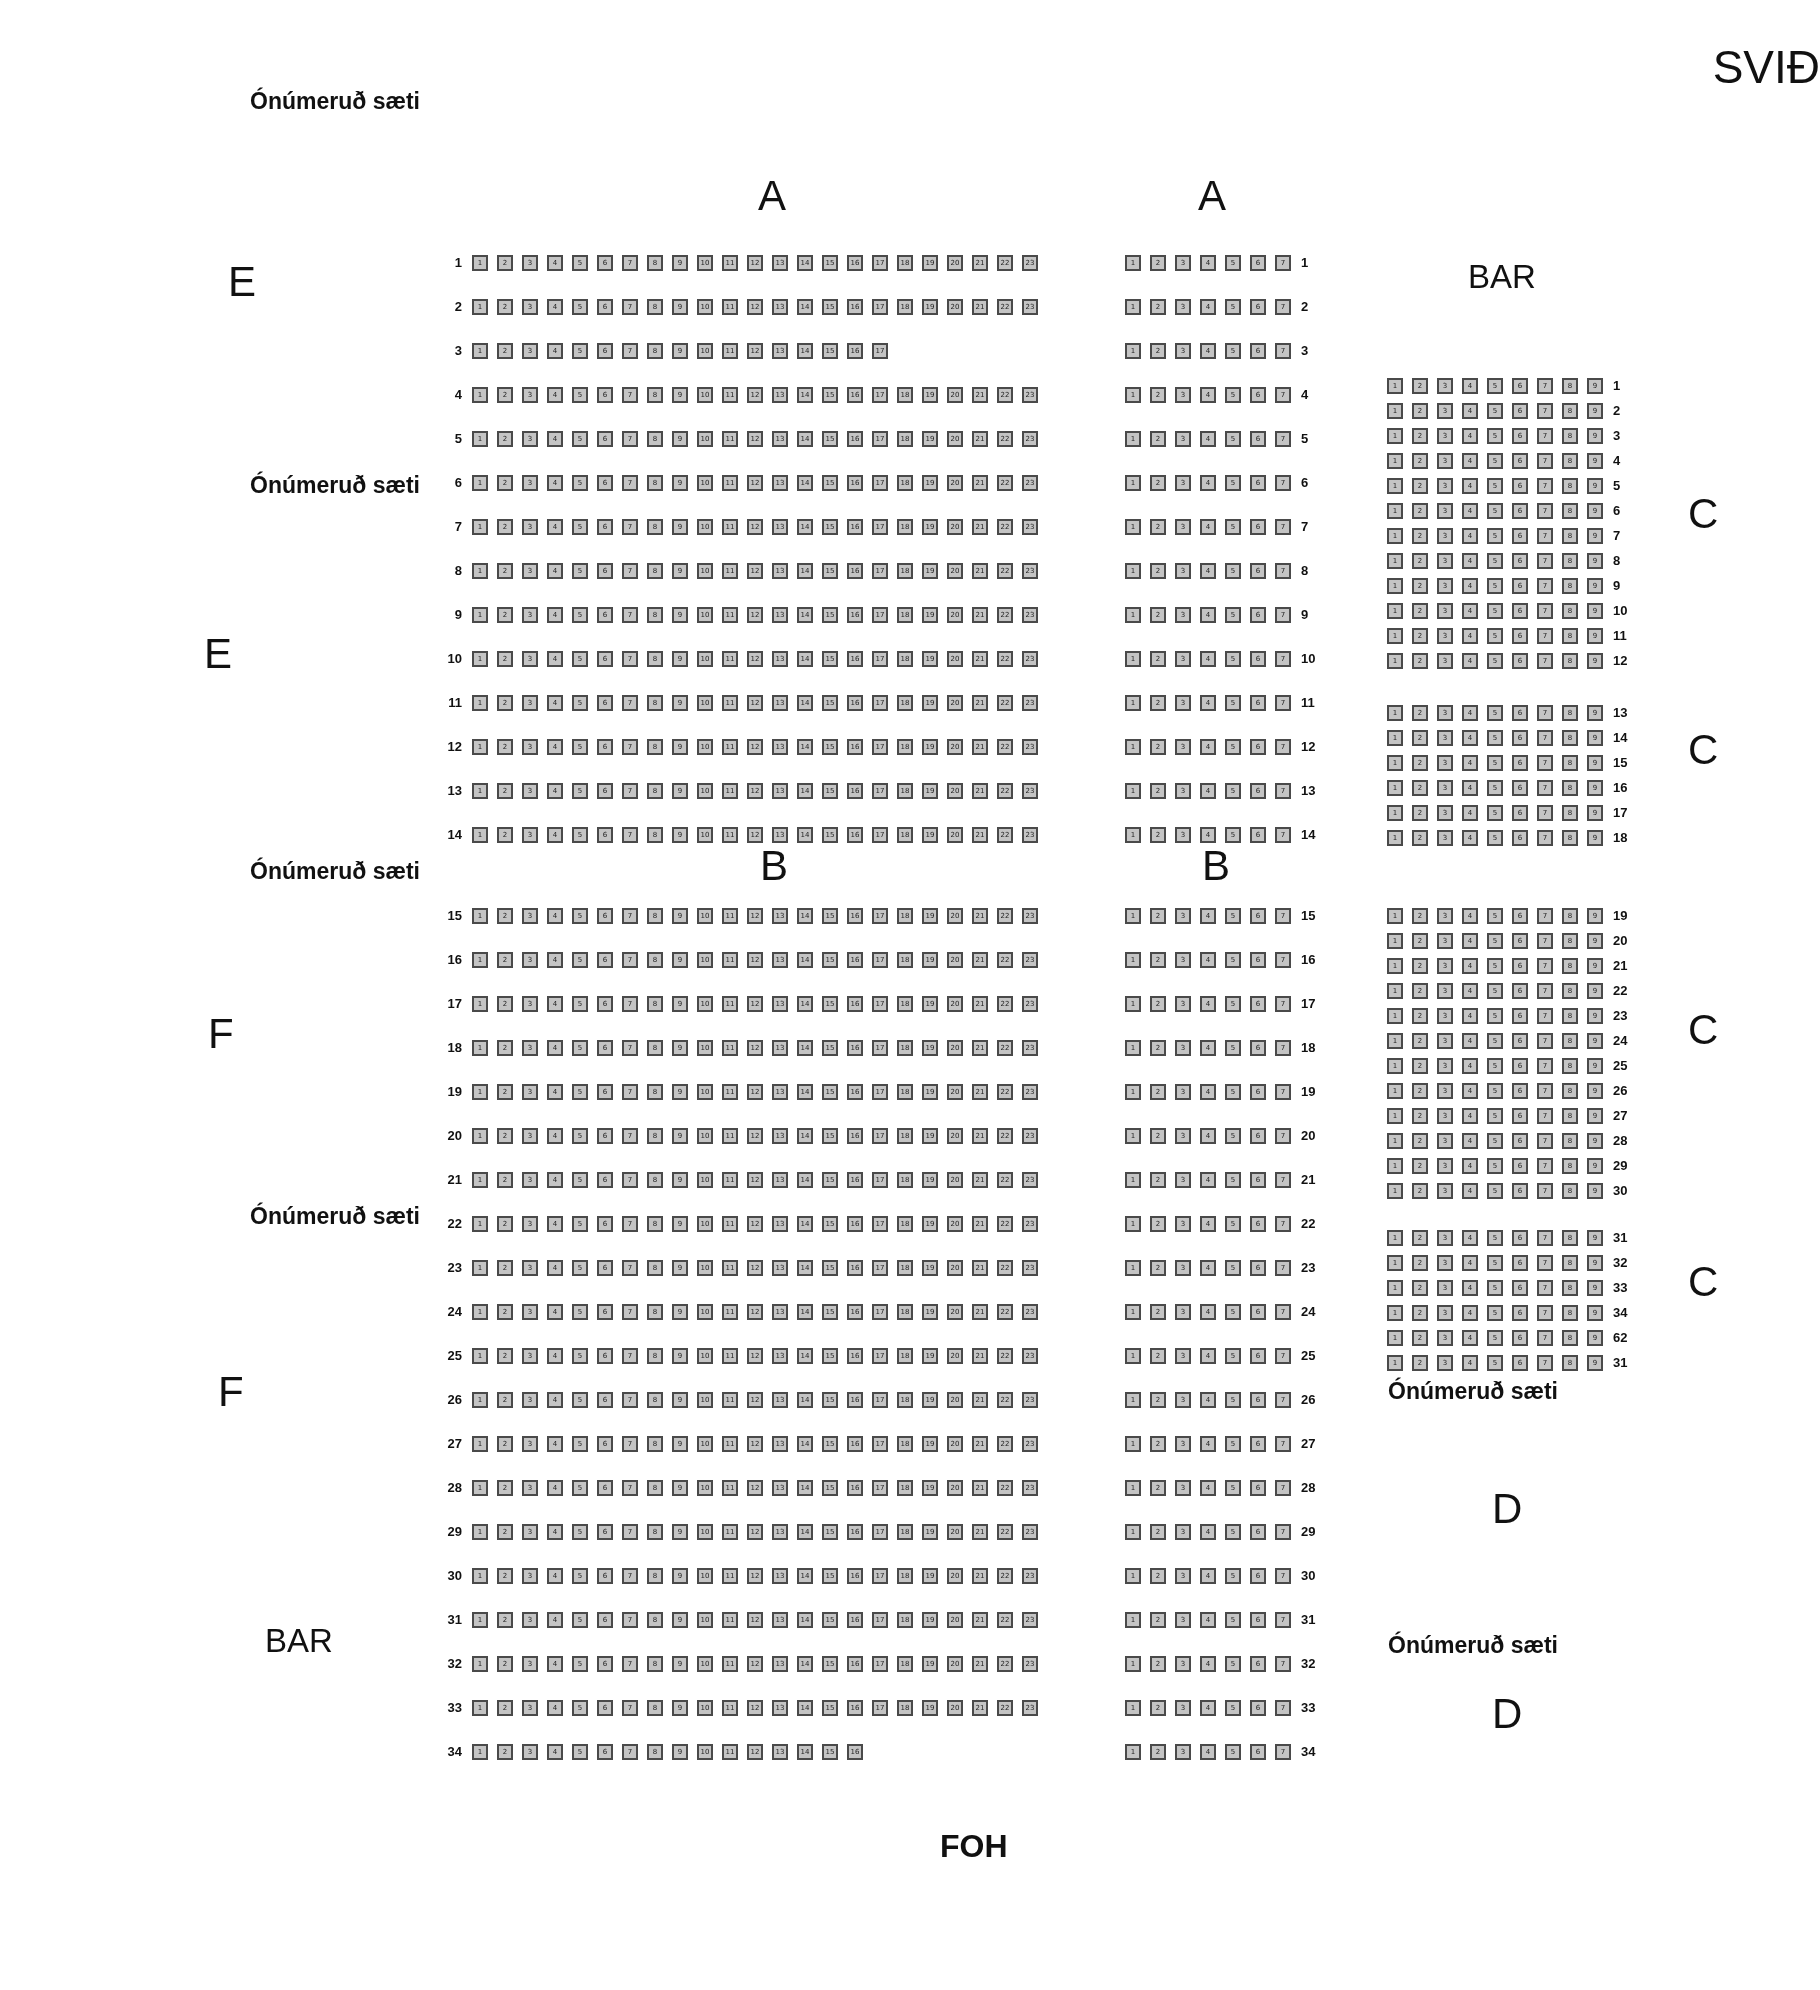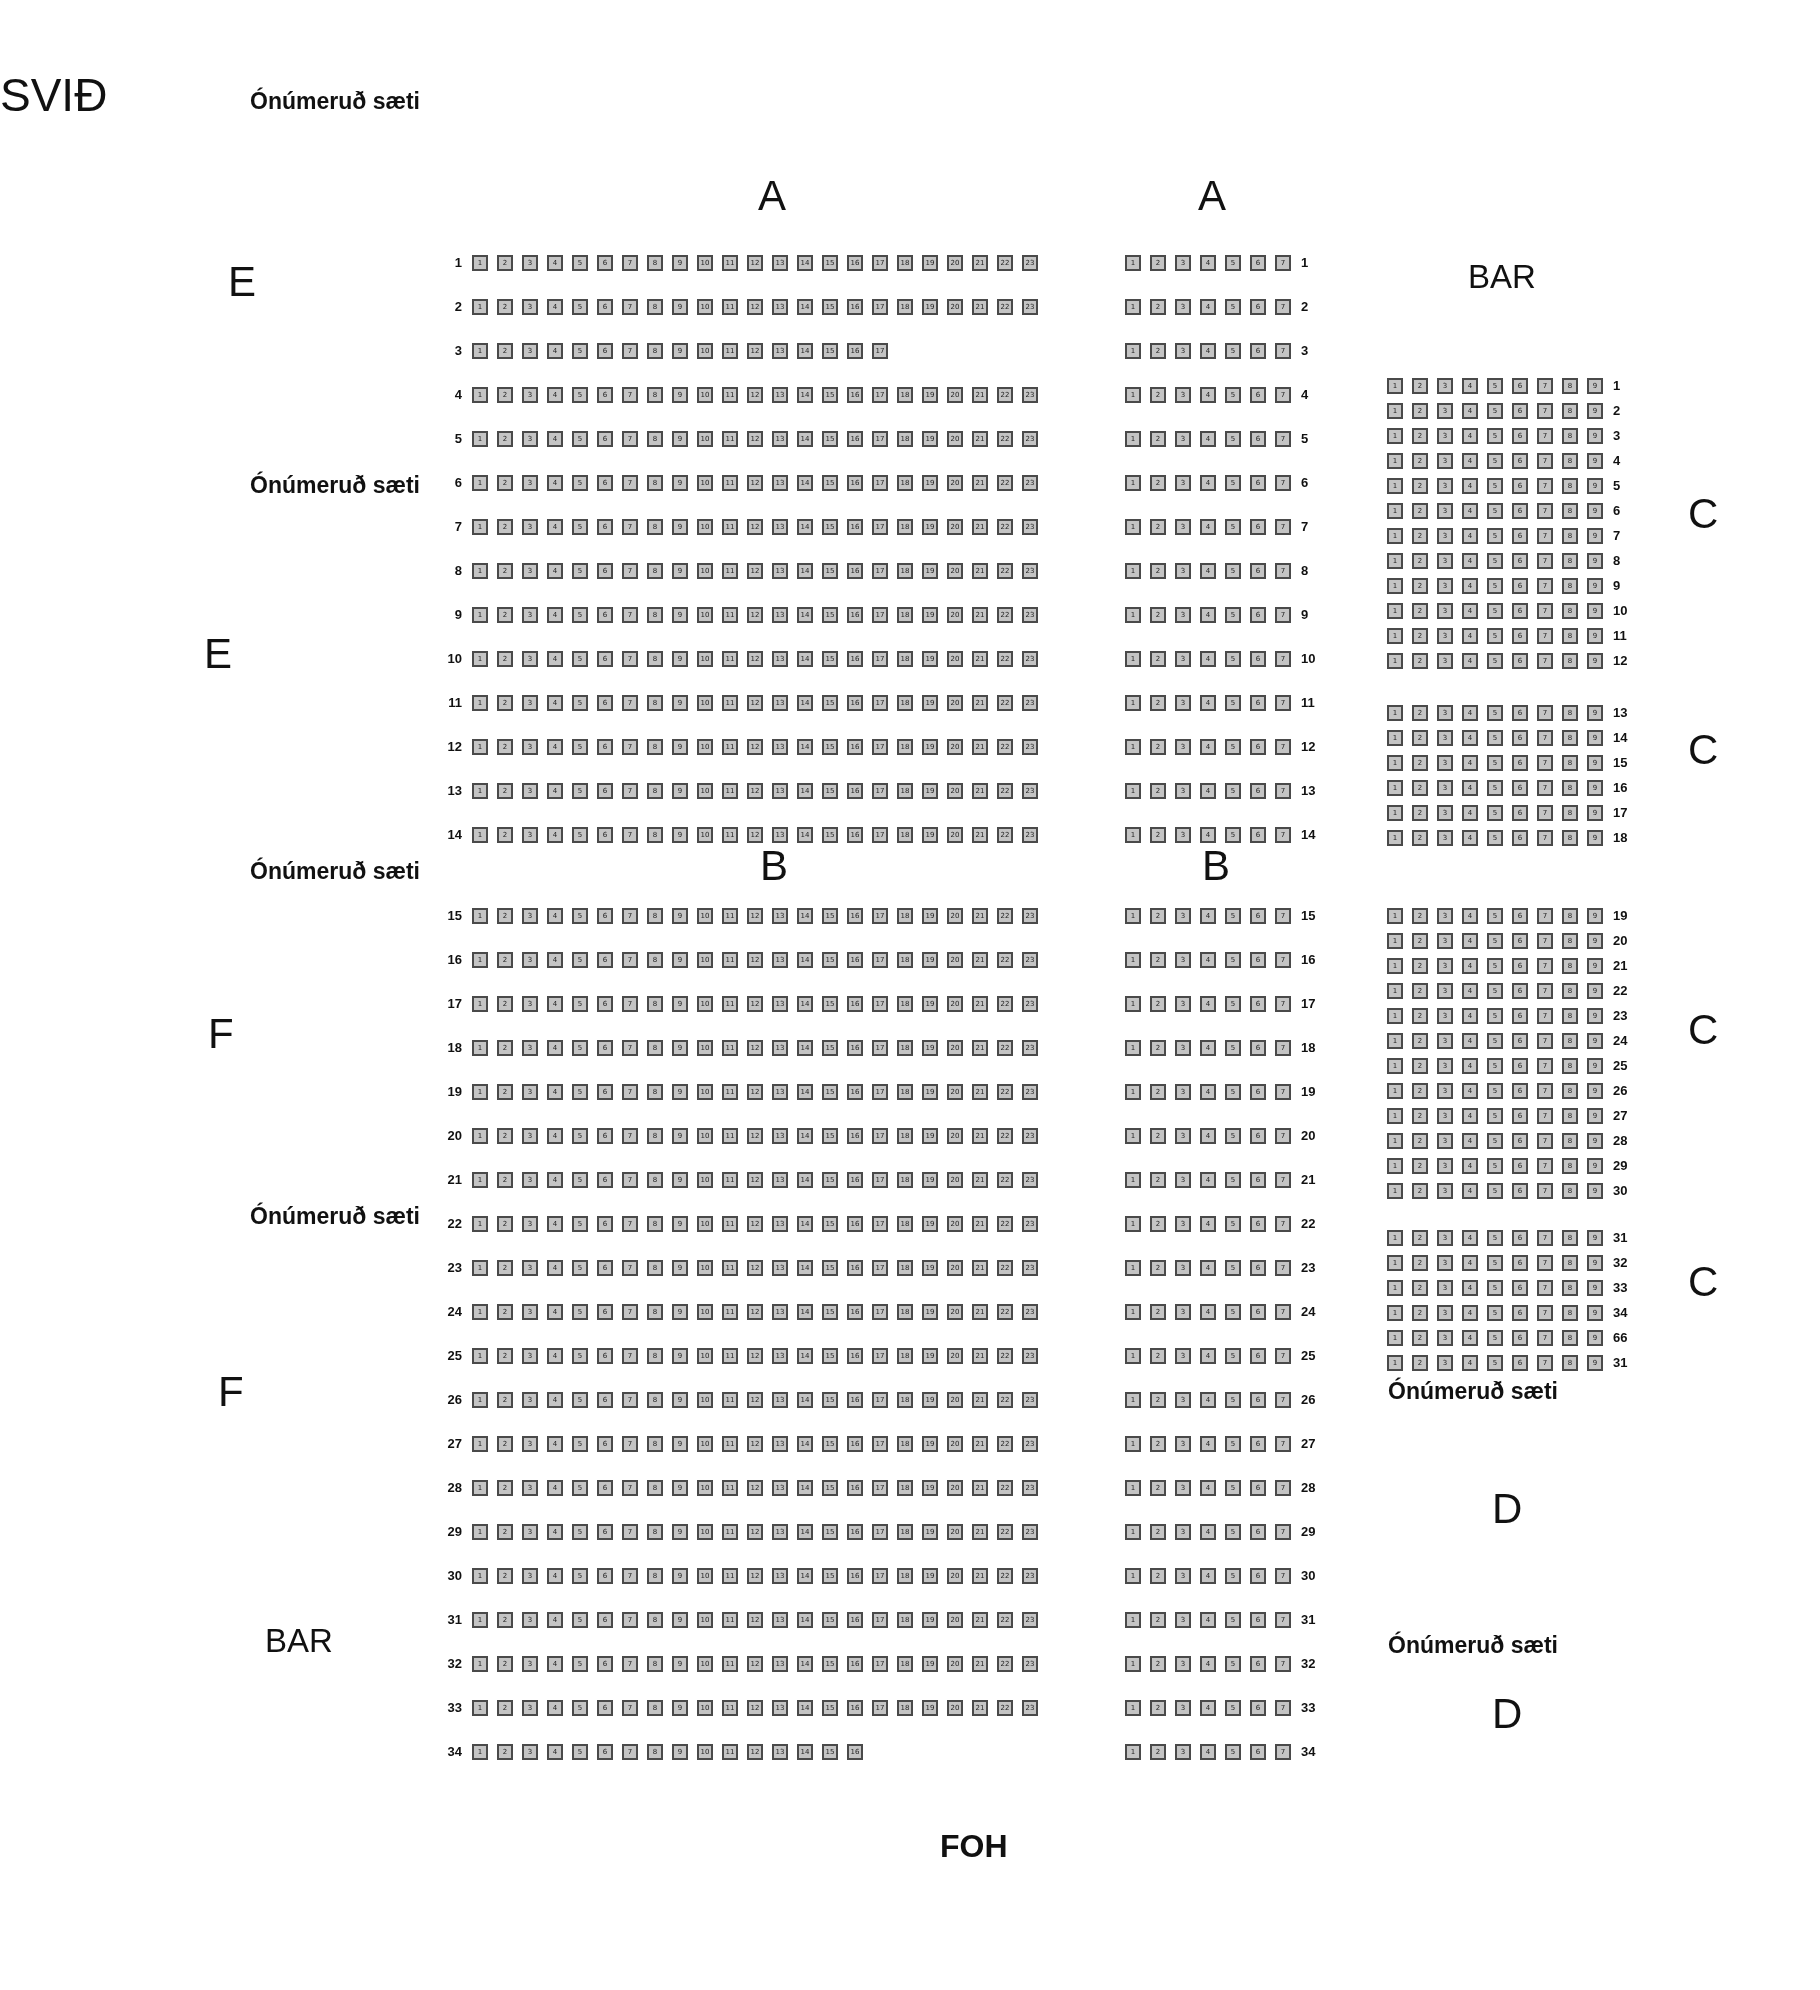--- a/index.html
+++ b/index.html
@@ -6,21 +6,21 @@
   .canvas{
     position:relative;
     width:1820px;
     height:1990px;
     background:#ffffff;
     font-family:"Liberation Sans", sans-serif;
     color:#111;
     overflow:hidden;
   }
   .map-label{position:absolute;white-space:nowrap;color:#111;}
-  .title-label{font-size:46px;font-weight:500;left:0;right:0;text-align:left;top:40px;margin-top:28px;}
+  .title-label{font-size:46px;font-weight:500;left:0;right:0;text-align:right;top:40px;}
   .letter-label{font-size:42px;font-weight:500;}
   .onum-label{font-size:23px;font-weight:700;}
   .bar-label{font-size:33px;font-weight:500;}
   .foh-label{font-size:32px;font-weight:600;}
 
   .seat-row{
     position:absolute;
     display:flex;
     gap:9px;
     height:16px;
@@ -1707,21 +1707,21 @@
         <div class="seat">2</div>
         <div class="seat">3</div>
         <div class="seat">4</div>
         <div class="seat">5</div>
         <div class="seat">6</div>
         <div class="seat">7</div>
         <div class="seat">8</div>
         <div class="seat">9</div>
       </div>
       <div class="seat-row" style="left: 1387px; top: 1330px;">
-        <span class="row-num right">66</span>
+        <span class="row-num right">62</span>
         <div class="seat">1</div>
         <div class="seat">2</div>
         <div class="seat">3</div>
         <div class="seat">4</div>
         <div class="seat">5</div>
         <div class="seat">6</div>
         <div class="seat">7</div>
         <div class="seat">8</div>
         <div class="seat">9</div>
       </div>

